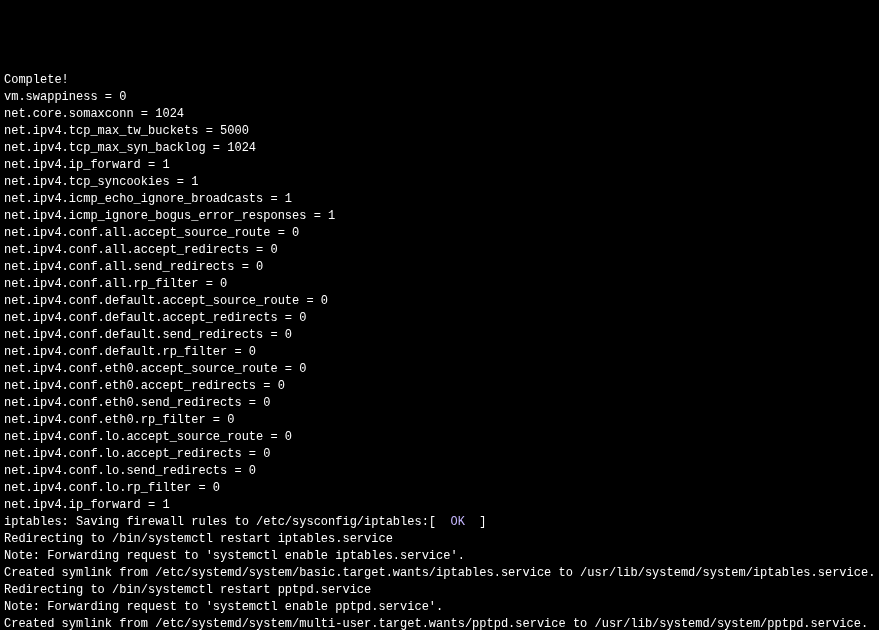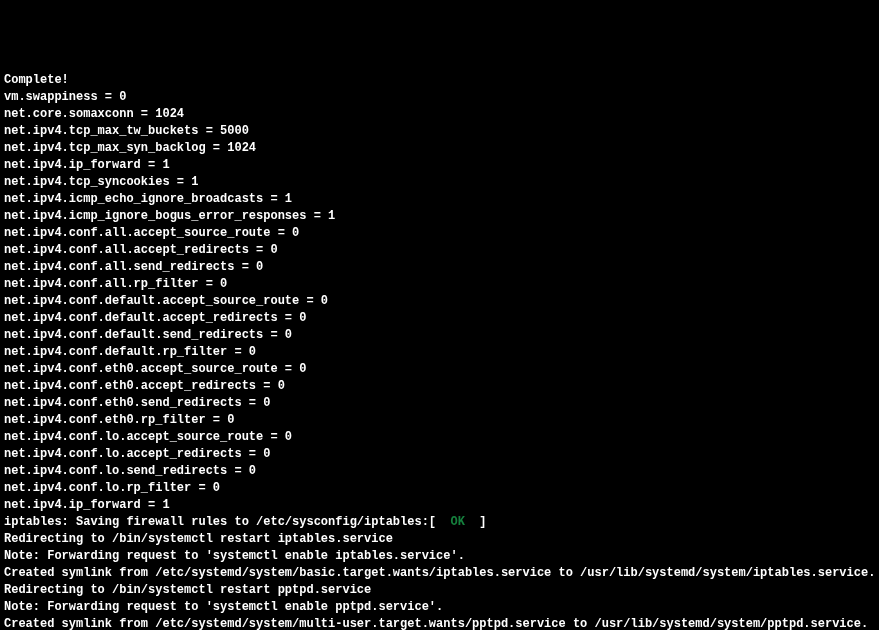--- a/index.html
+++ b/index.html
@@ -14,24 +14,23 @@
       font-size: 12px;
       line-height: 17px;
       padding: 4px 0 0 4px;
       width: 879px;
       height: 630px;
       overflow: hidden;
       white-space: pre;
     }
     .terminal-line {
       white-space: pre;
-      font-weight: bold;
     }
     .ok-text {
-      color: #15803d;
+      color: #c4b5fd;
     }
   </style>
 </head>
 <body>
 
 
 
 <div id="terminal-container"><div class="terminal-line">Complete!</div><div class="terminal-line">vm.swappiness = 0</div><div class="terminal-line">net.core.somaxconn = 1024</div><div class="terminal-line">net.ipv4.tcp_max_tw_buckets = 5000</div><div class="terminal-line">net.ipv4.tcp_max_syn_backlog = 1024</div><div class="terminal-line">net.ipv4.ip_forward = 1</div><div class="terminal-line">net.ipv4.tcp_syncookies = 1</div><div class="terminal-line">net.ipv4.icmp_echo_ignore_broadcasts = 1</div><div class="terminal-line">net.ipv4.icmp_ignore_bogus_error_responses = 1</div><div class="terminal-line">net.ipv4.conf.all.accept_source_route = 0</div><div class="terminal-line">net.ipv4.conf.all.accept_redirects = 0</div><div class="terminal-line">net.ipv4.conf.all.send_redirects = 0</div><div class="terminal-line">net.ipv4.conf.all.rp_filter = 0</div><div class="terminal-line">net.ipv4.conf.default.accept_source_route = 0</div><div class="terminal-line">net.ipv4.conf.default.accept_redirects = 0</div><div class="terminal-line">net.ipv4.conf.default.send_redirects = 0</div><div class="terminal-line">net.ipv4.conf.default.rp_filter = 0</div><div class="terminal-line">net.ipv4.conf.eth0.accept_source_route = 0</div><div class="terminal-line">net.ipv4.conf.eth0.accept_redirects = 0</div><div class="terminal-line">net.ipv4.conf.eth0.send_redirects = 0</div><div class="terminal-line">net.ipv4.conf.eth0.rp_filter = 0</div><div class="terminal-line">net.ipv4.conf.lo.accept_source_route = 0</div><div class="terminal-line">net.ipv4.conf.lo.accept_redirects = 0</div><div class="terminal-line">net.ipv4.conf.lo.send_redirects = 0</div><div class="terminal-line">net.ipv4.conf.lo.rp_filter = 0</div><div class="terminal-line">net.ipv4.ip_forward = 1</div><div class="terminal-line"><span>iptables: Saving firewall rules to /etc/sysconfig/iptables:[  </span><span class="ok-text">OK</span><span>  ]</span></div><div class="terminal-line">Redirecting to /bin/systemctl restart iptables.service</div><div class="terminal-line">Note: Forwarding request to 'systemctl enable iptables.service'.</div><div class="terminal-line">Created symlink from /etc/systemd/system/basic.target.wants/iptables.service to /usr/lib/systemd/system/iptables.service.</div><div class="terminal-line">Redirecting to /bin/systemctl restart pptpd.service</div><div class="terminal-line">Note: Forwarding request to 'systemctl enable pptpd.service'.</div><div class="terminal-line">Created symlink from /etc/systemd/system/multi-user.target.wants/pptpd.service to /usr/lib/systemd/system/pptpd.service.</div></div>
 
 

